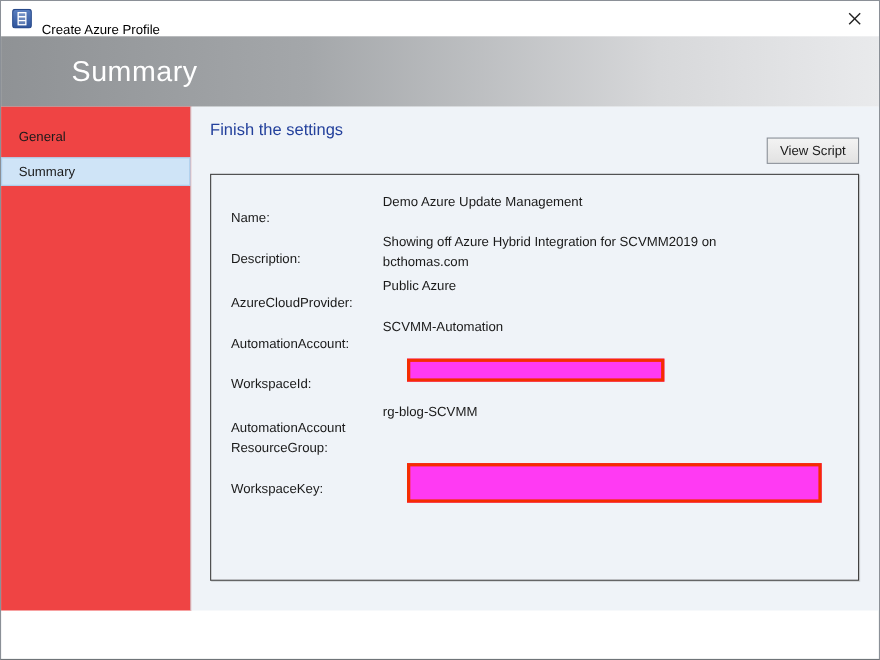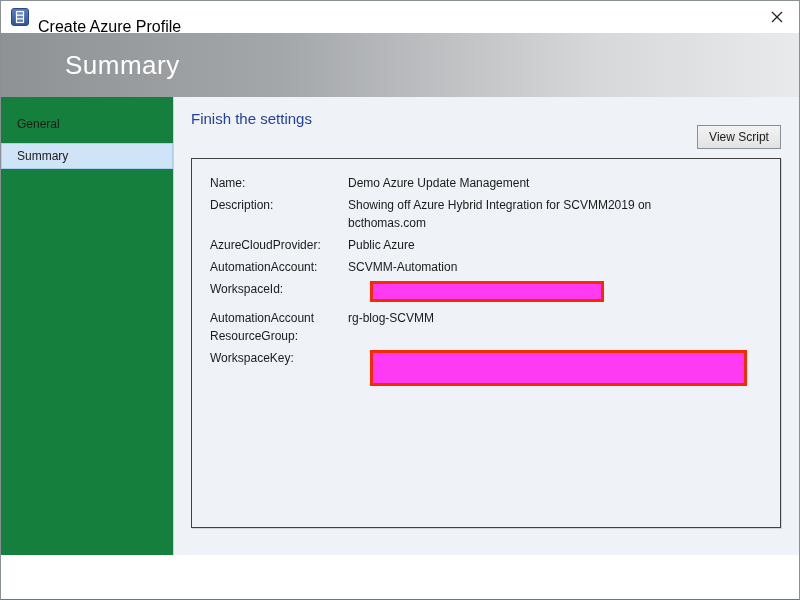--- a/index.html
+++ b/index.html
@@ -11,42 +11,42 @@
     border:1px solid #8b9097; border-bottom-color:#6f7478;
     background:#ffffff; overflow:hidden;
   }
 
   
   .titlebar {
     height:32px; background:#ffffff;
     display:flex; align-items:center; padding-left:10px;
   }
   .titlebar .app-icon { flex:0 0 auto; width:18px; height:18px; }
-  .titlebar .title { margin-left:9px; font-size:16px; color:#000000;margin-top:20px; }
+  .titlebar .title { margin-left:9px; font-size:12px; color:#000000;margin-top:20px; }
   .close-btn {
     margin-left:auto; margin-right:12px; width:20px; height:20px;
     display:flex; align-items:center; justify-content:center; cursor:default;
   }
 
   
   .band {
     height:64px;
     background:linear-gradient(90deg,#8f9295 0%,#a4a7aa 35%,#d7d8da 75%,#e9eaec 100%);
     display:flex; align-items:center;
   }
   .band h1 {
     margin:0 0 0 64px; font-size:26px; font-weight:400; color:#ffffff;
     letter-spacing:0.5px;
   }
 
   
   .body { display:flex; height:458px; }
 
   .sidebar {
-    flex:0 0 173px; background:#15803d; border-right:1px solid #ccd2d9;
+    flex:0 0 173px; background:#ef4444; border-right:1px solid #ccd2d9;
     padding-top:14px;
   }
   .side-item {
     height:26px; line-height:24px; padding-left:15px; margin-bottom:6px;
     font-size:12px; color:#1a1a1a; border:1px solid transparent; cursor:default;
   }
   .side-item.selected {
     background:#cfe4f7; border-color:#abceec;
   }
 
@@ -60,21 +60,21 @@
     background:linear-gradient(#f3f3f3,#e2e2e2); border:1px solid #8a9097;
     font-family:"Liberation Sans", sans-serif; font-size:12px; color:#1a1a1a;
   }
 
   .settings-box {
     position:absolute; left:17px; top:61px; width:590px; height:370px;
     border:1px solid #414141; box-shadow:1px 1px 0 rgba(0,0,0,0.12);
     padding:15px 14px 0 18px;
   }
   .row { display:flex; margin-bottom:4px; font-size:12px; color:#1a1a1a; line-height:18px; }
-  .row-label { flex:0 0 138px; width:138px; padding-right:6px; }
+  .row-label { flex:0 0 138px; width:138px; padding-right:6px;margin-top:15px; }
   .row-value { max-width:382px; }
   .row.redacted-row { margin-bottom:7px; }
 
   .redact {
     border:3px solid #f52c02; background:#ff3af3; margin-left:22px; margin-top:1px;
   }
   .redact.id  { width:234px; height:21px; }
   .redact.key { width:377px; height:36px; }
 
   

